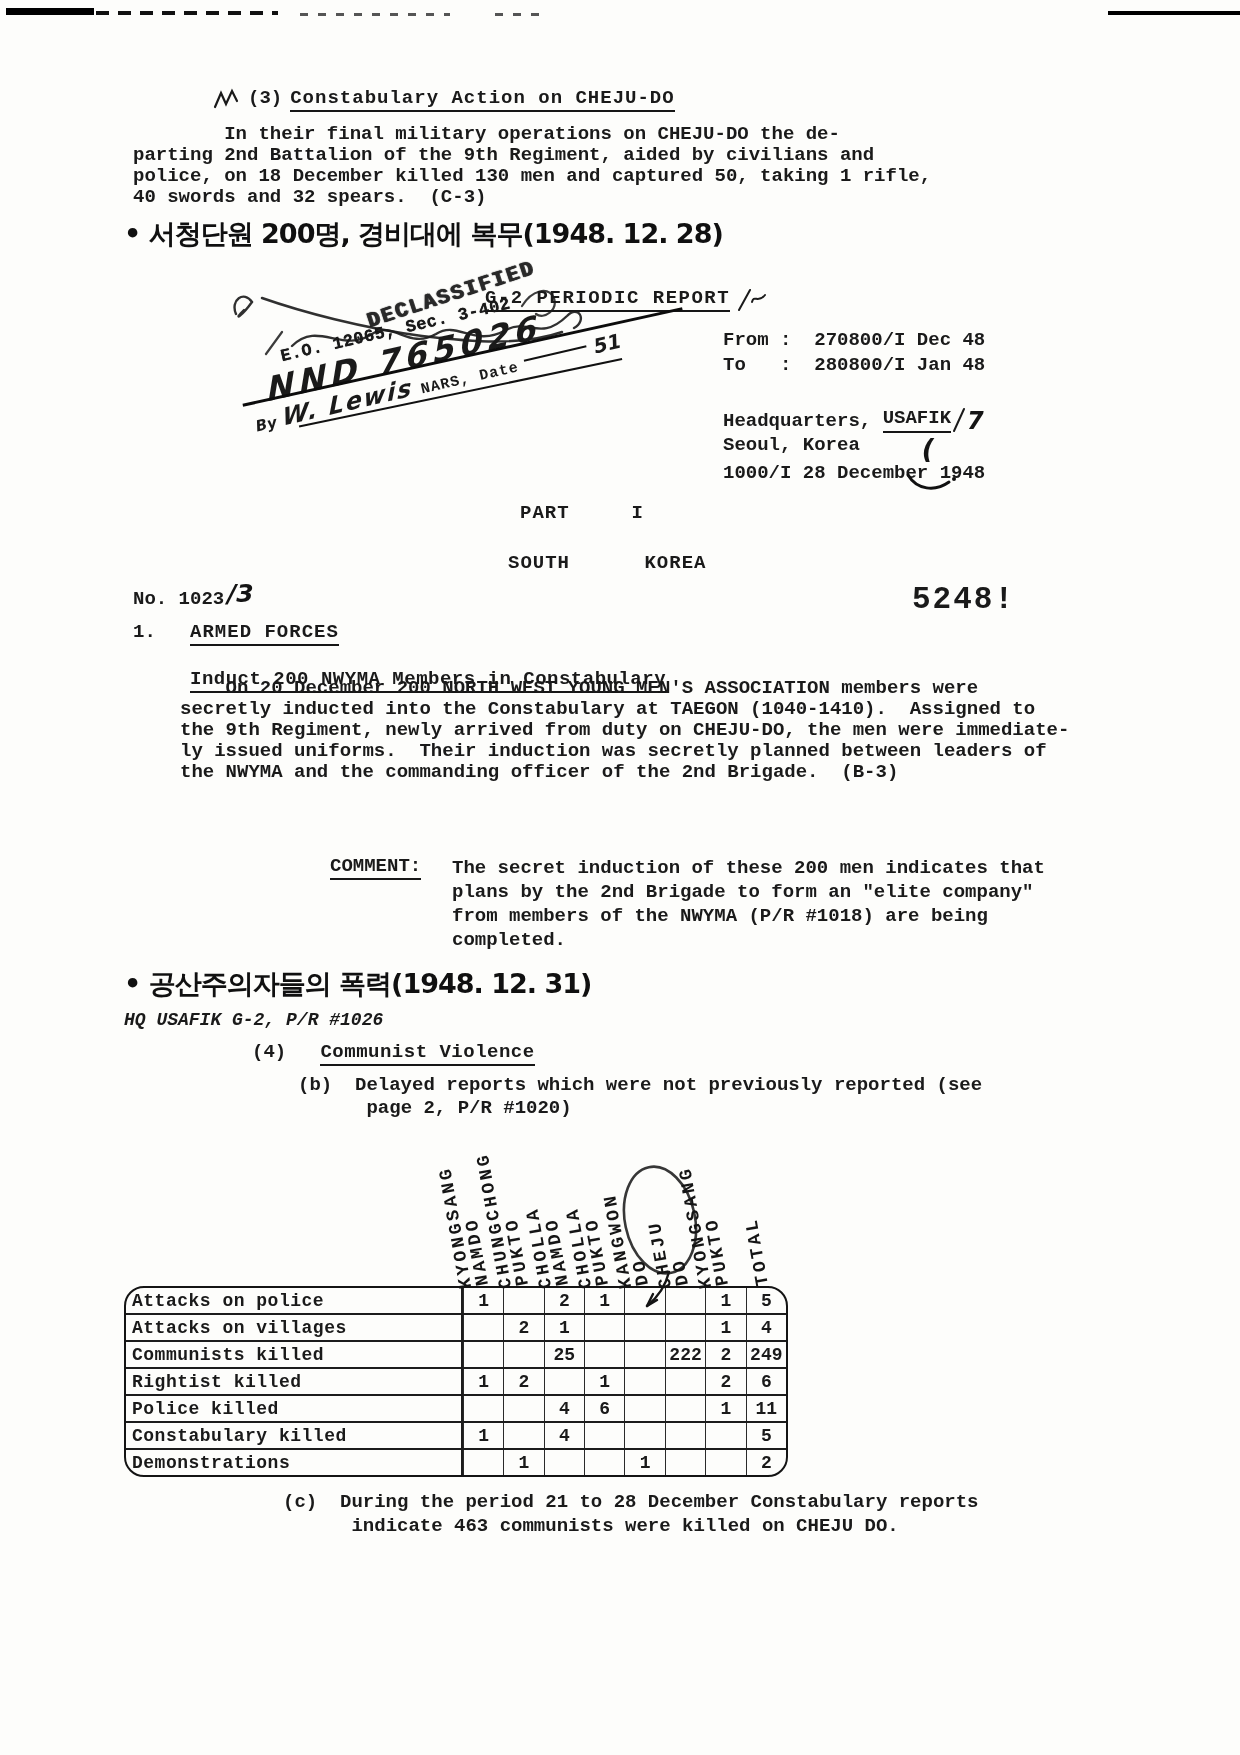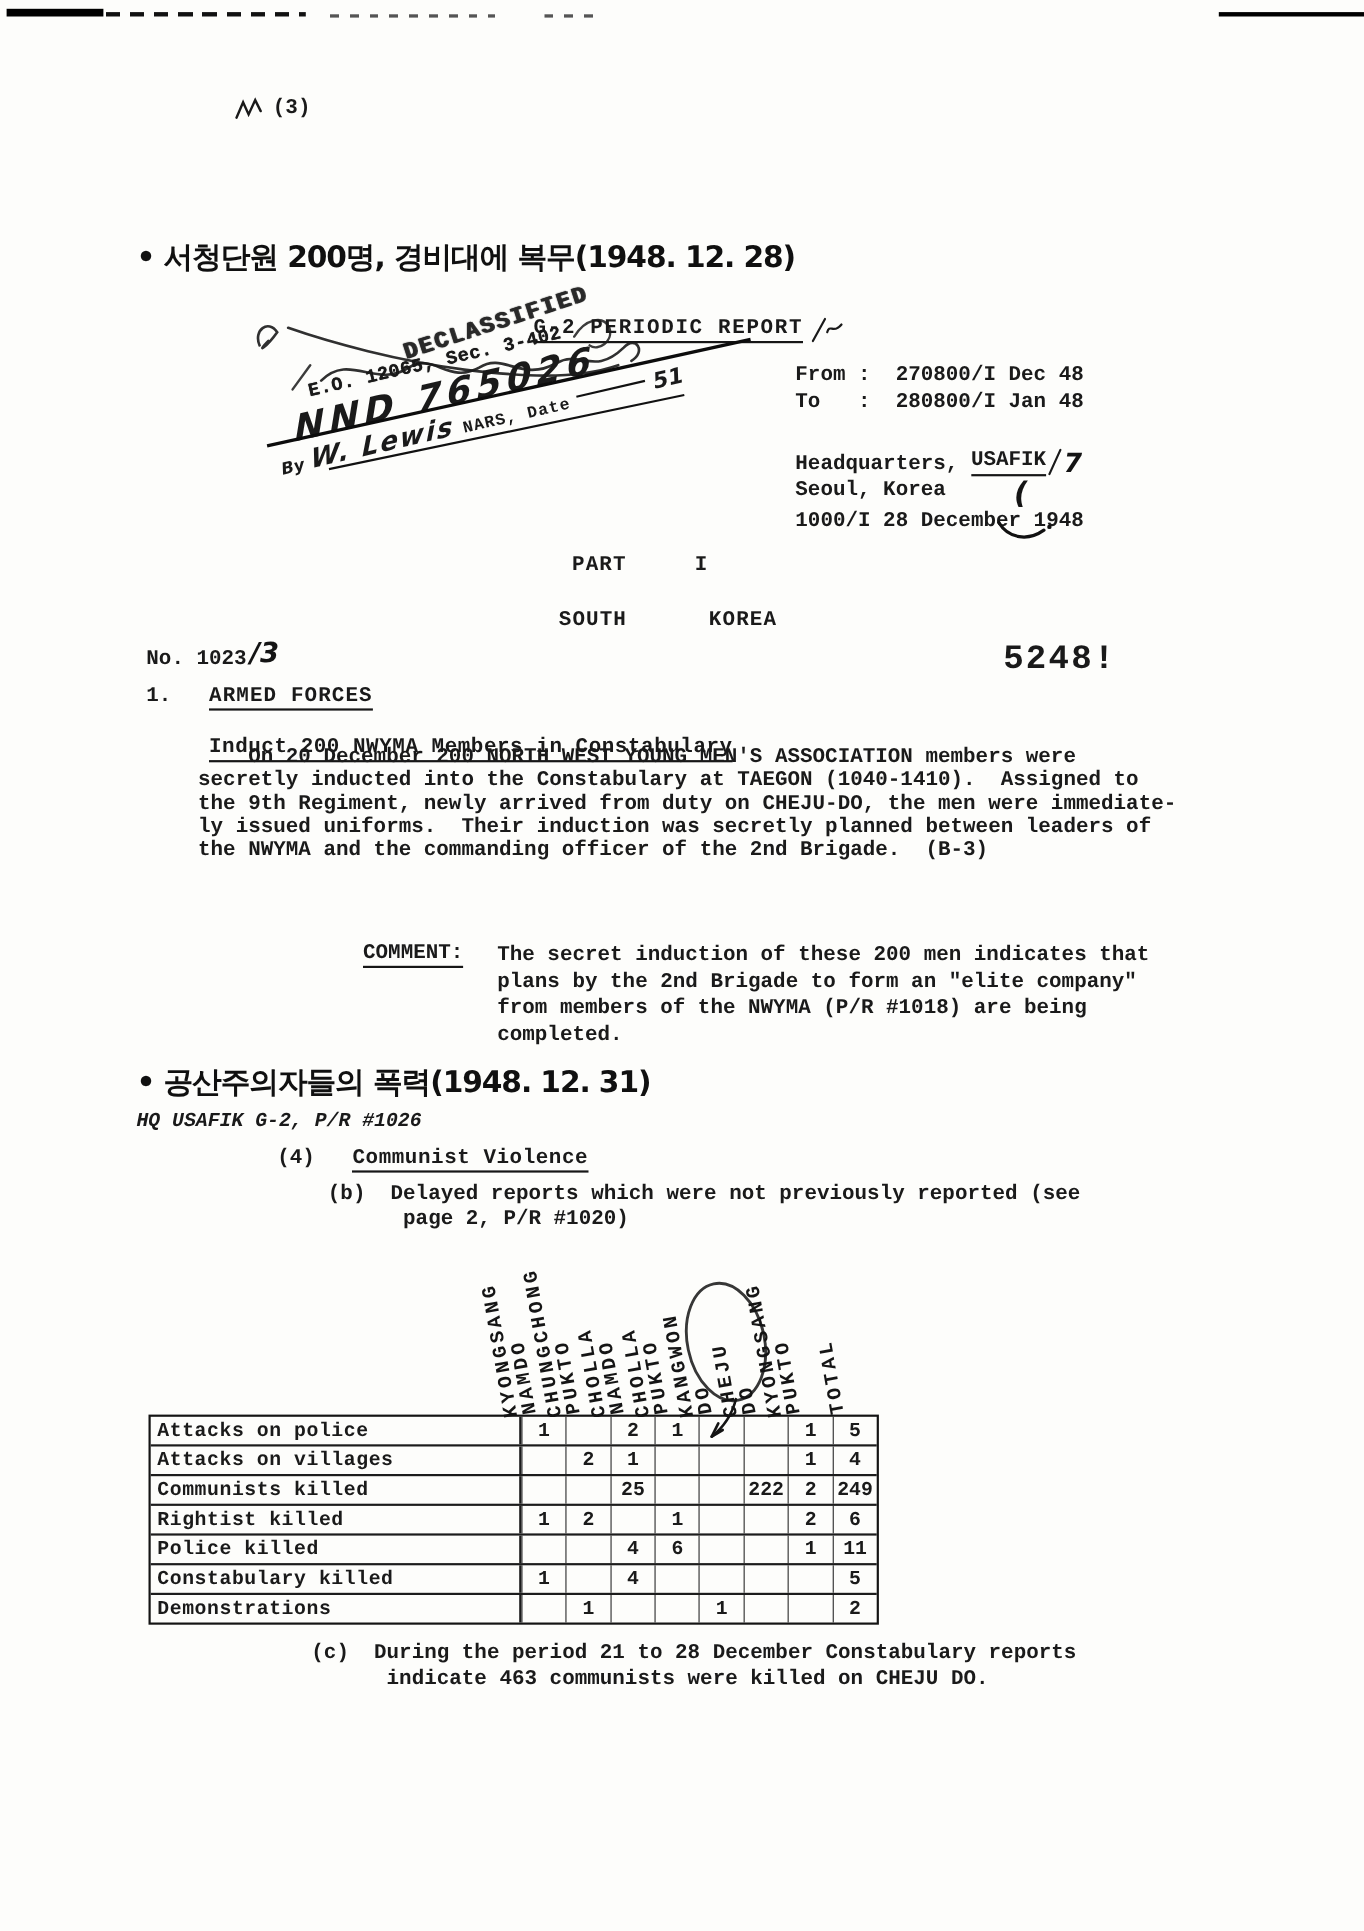--- a/index.html
+++ b/index.html
@@ -65,22 +65,27 @@
   <div class="abs dashes" style="left:96px;top:11px;width:182px;height:4px;"></div>
   <div class="abs dashes2" style="left:300px;top:13px;width:150px;height:3px;"></div>
   <div class="abs dashes2" style="left:495px;top:13px;width:45px;height:3px;"></div>
   <div class="abs bar" style="left:1108px;top:11px;width:132px;height:4px;"></div>
 
   <div class="abs type t19" style="left:212px;top:88px;display:flex;align-items:flex-start;gap:8px;">
     <svg width="28" height="24" viewBox="0 0 28 24">
       <path d="M3 19 L9 5 L14 16 L20 3 L25 13" stroke="#1a1a1a" stroke-width="2.2" fill="none" stroke-linecap="round"></path>
     </svg>
     <span>(3)</span>
-  </div>
-
+    <span class="uline" style="letter-spacing:1px;">Constabulary Action on CHEJU-DO</span>
+  </div>
+
+  <div class="abs type t19 pre" style="left:133px;top:124px;width:830px;">        In their final military operations on CHEJU-DO the de-
+parting 2nd Battalion of the 9th Regiment, aided by civilians and
+police, on 18 December killed 130 men and captured 50, taking 1 rifle,
+40 swords and 32 spears.  (C-3)</div>
 
   <div class="abs korean" style="left:124px;top:216px;">• 서청단원 200명, 경비대에 복무(1948. 12. 28)</div>
 
   <div class="abs type" style="left:485px;top:287px;display:flex;align-items:flex-end;gap:4px;">
     <span class="uline" style="font-size:19px;letter-spacing:1.5px;">G-2 PERIODIC REPORT</span>
     <svg width="34" height="24" viewBox="0 0 34 24">
       <path d="M5 22 L16 2 M18 14 C20 6 24 16 31 7" stroke="#1a1a1a" stroke-width="2" fill="none" stroke-linecap="round"></path>
     </svg>
   </div>
 
@@ -209,21 +214,21 @@
         <span class="vtext">TOTAL</span>
       </div>
     </div>
 
   <svg class="abs" style="left:603px;top:1158px;" width="130" height="156" viewBox="0 0 130 156">
     <ellipse cx="57" cy="62" rx="35" ry="54" transform="rotate(-12 57 62)" stroke="#141414" stroke-width="2.6" fill="none" opacity=".85"></ellipse>
     <path d="M66 114 C62 130 54 140 44 148" stroke="#141414" stroke-width="2.4" fill="none" stroke-linecap="round"></path>
     <path d="M44 148 L54 142 M44 148 L50 136" stroke="#141414" stroke-width="2.4" fill="none" stroke-linecap="round"></path>
   </svg>
 
-  <div class="abs stats" style="left:135px;top:1286px;">
+  <div class="abs stats" style="left:124px;top:1286px;border-radius:20px;">
     <div>
         <div class="trow">
           <div class="tlabel">Attacks on police</div>
           <div class="tval">1</div>
           <div class="tval"></div>
           <div class="tval">2</div>
           <div class="tval">1</div>
           <div class="tval"></div>
           <div class="tval"></div>
           <div class="tval">1</div>

